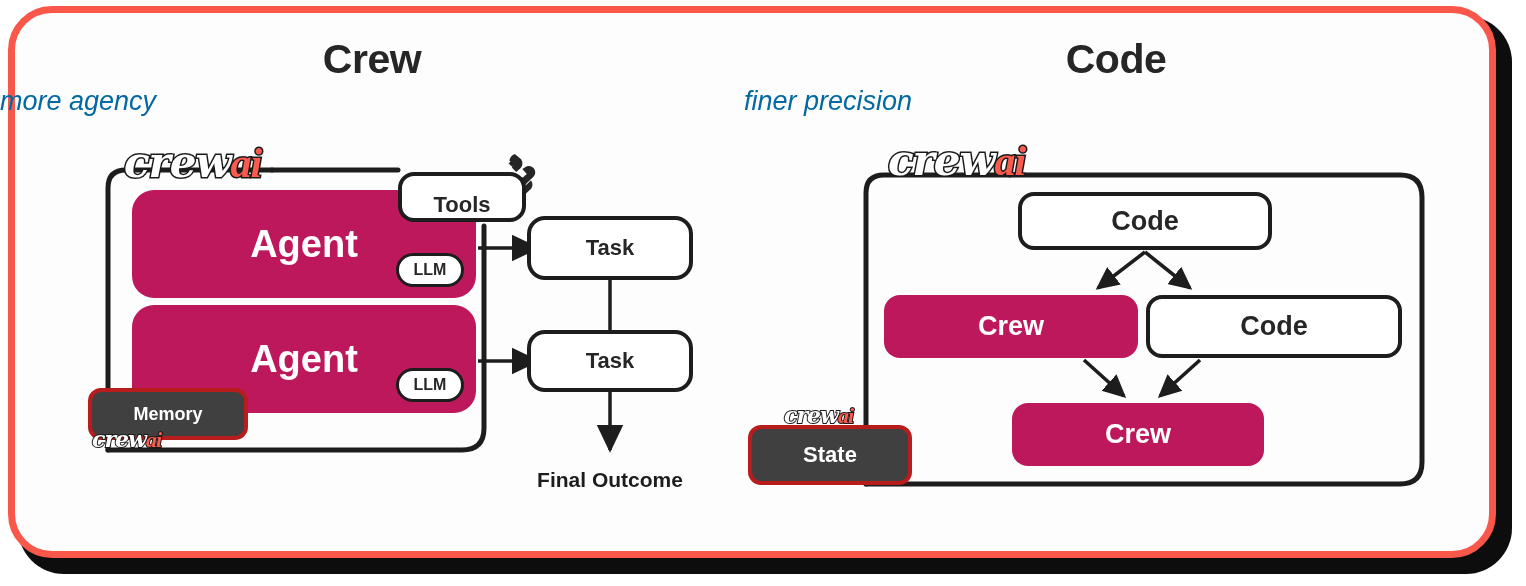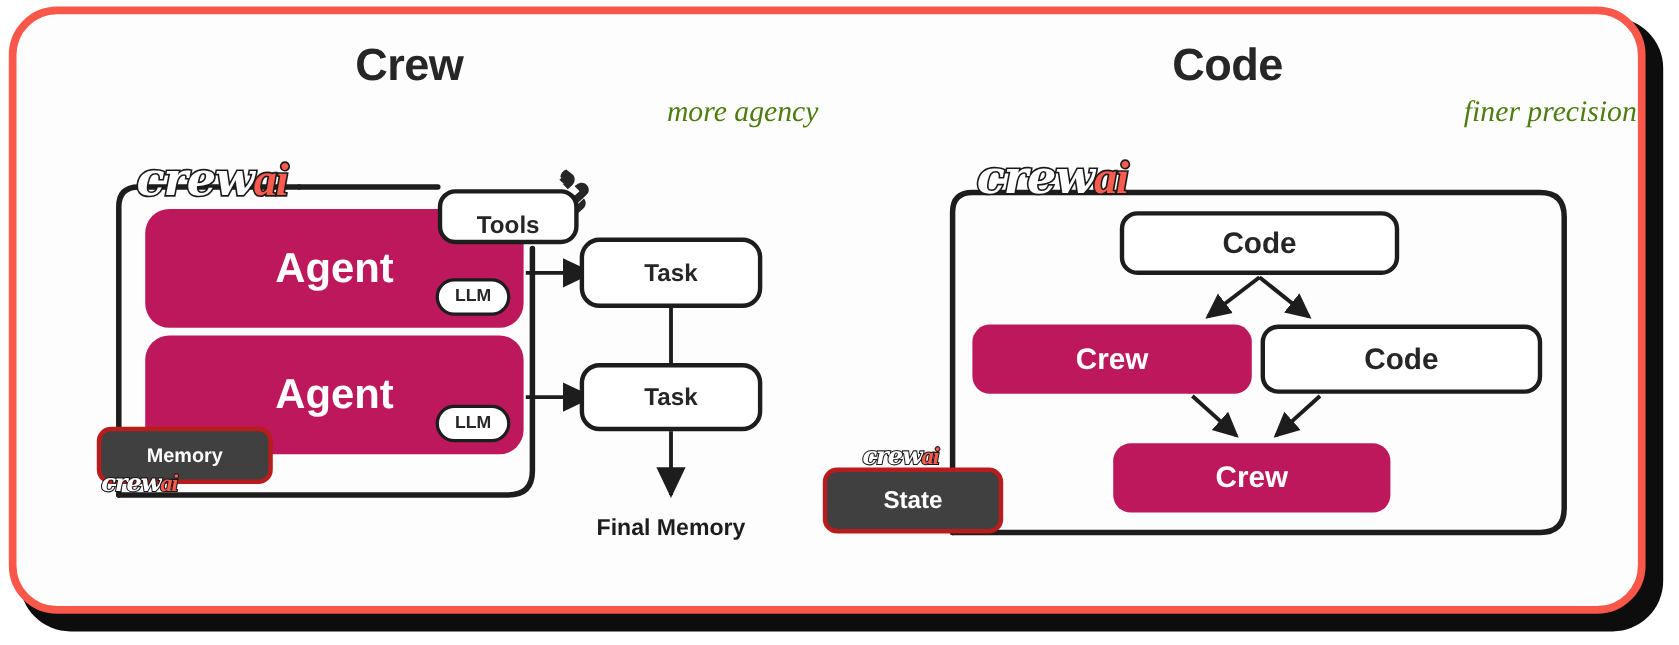--- a/index.html
+++ b/index.html
@@ -53,25 +53,24 @@
     width: 100%;
     text-align: center;
     font-size: 41px;
     font-weight: bold;
     color: #262626;
     letter-spacing: -0.5px;
   }
   .panel-sub {
     position: absolute;
     width: 100%;
-    text-align: right;
+    text-align: left;
     font-size: 27px;
     font-style: italic;
-    color: #4d7c0f;
-    font-family: Liberation Serif, serif;
+    color: #0369a1;
   }
   #crew-title { top: 36px; }
   #crew-sub { top: 86px; }
   #flows-title { top: 36px; }
   #flows-sub { top: 86px; }
 
   
   #art {
     position: absolute;
     left: 0; top: 0;
@@ -257,21 +256,21 @@
   </div>
   <div class="node light" id="task-2">
     <span>Task</span>
   </div>
   <div class="node red" id="memory">
     <span>Memory</span>
   </div>
   <div class="logo small" id="logo-memory">
     <span class="crew">crew</span><span class="ai">ai</span>
   </div>
-  <div id="final-outcome">Final Memory</div>
+  <div id="final-outcome">Final Outcome</div>
 
   <div class="panel" id="panel-flows">
     <div class="panel-title" id="flows-title">Code</div>
     <div class="panel-sub" id="flows-sub">finer precision</div>
   </div>
 
   <div class="logo" id="logo-flows">
     <span class="crew">crew</span><span class="ai">ai</span>
   </div>
 

